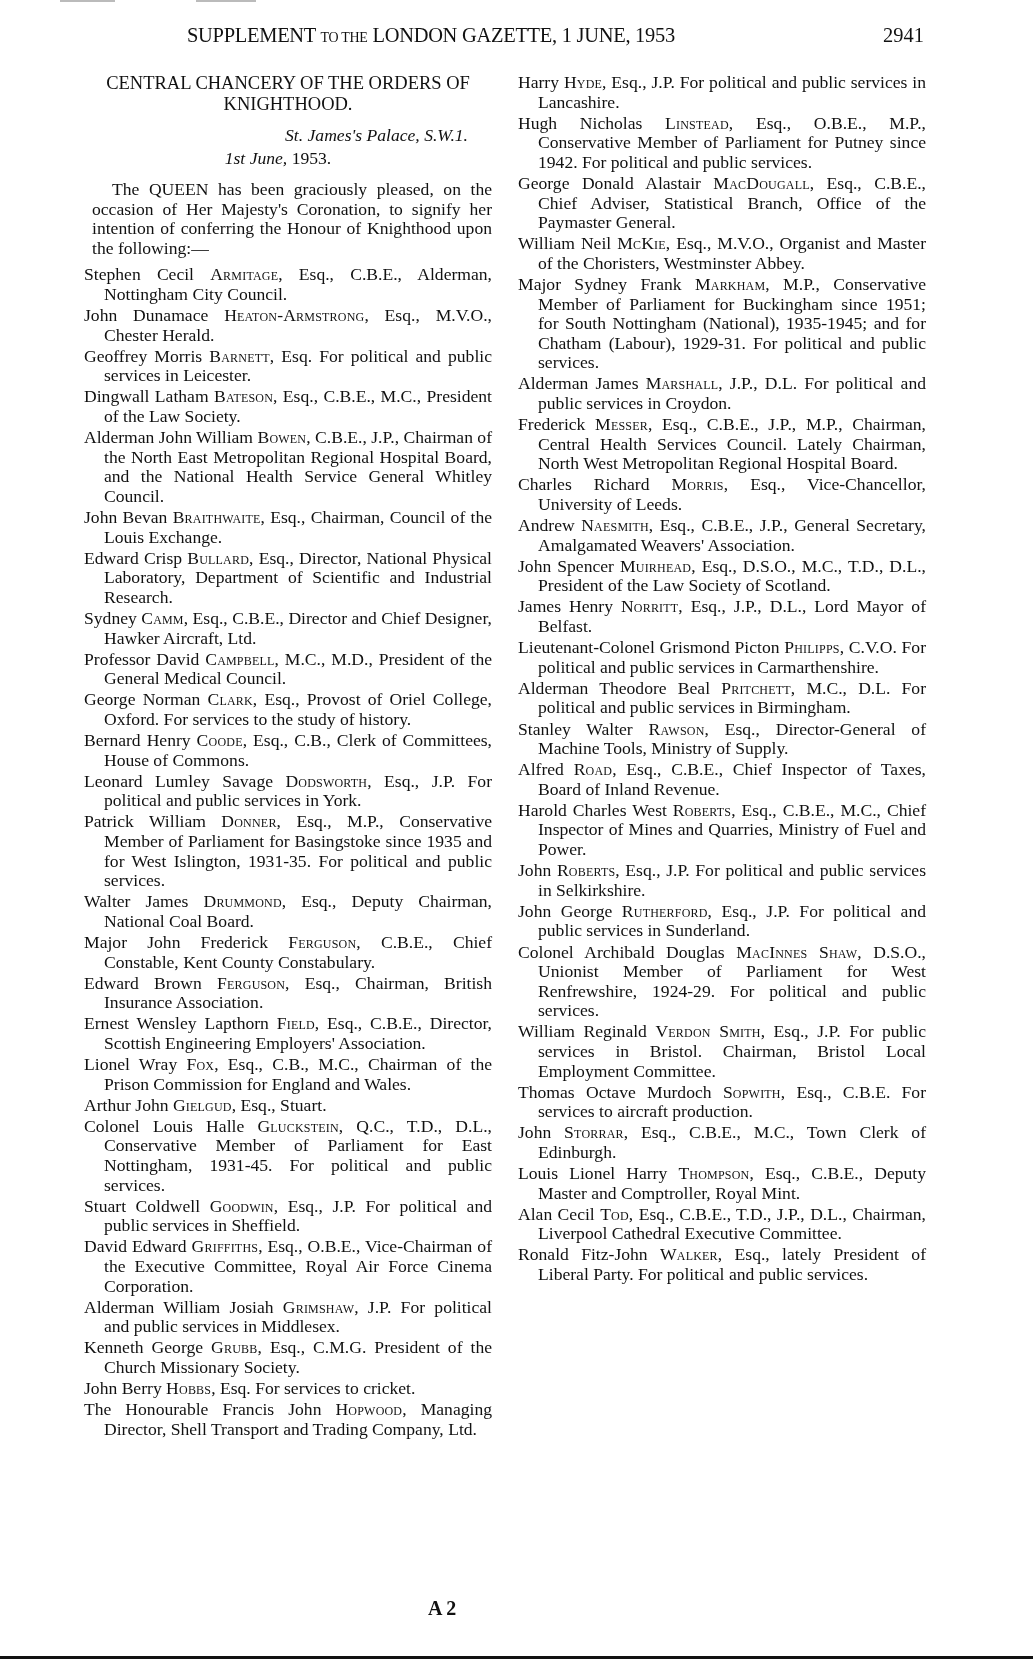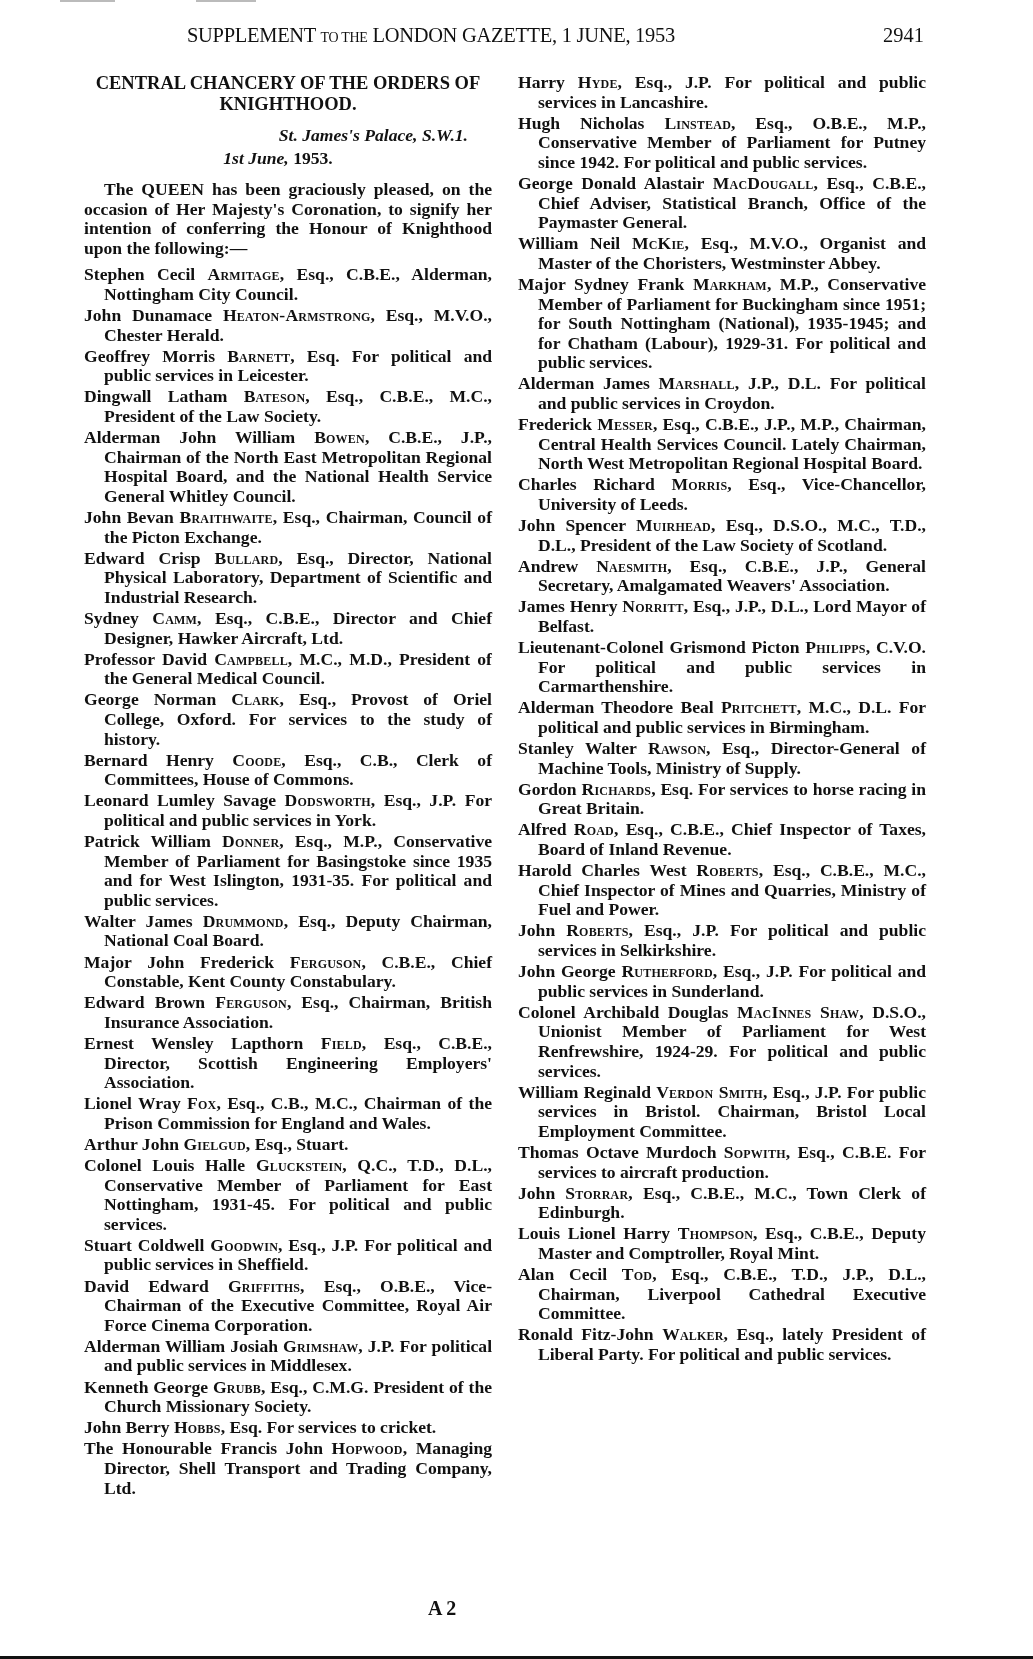--- a/index.html
+++ b/index.html
@@ -2,28 +2,28 @@
 <html><head>
 <meta charset="utf-8">
 <style>
   html, body { margin:0; padding:0; background:#ffffff; }
   body { width:1033px; height:1659px; position:relative; overflow:hidden;
          font-family:"Liberation Serif","DejaVu Serif",serif; color:#111; }
   .header { position:absolute; top:22px; left:0; width:1033px; height:30px;text-align:center; }
   .header .title { position:absolute; left:187px; top:0; font-size:22px; letter-spacing:-0.3px; transform:scaleX(0.93); transform-origin:left; white-space:nowrap; }
   .header .title .sc { font-size:15px; }
   .header .pageno { position:absolute; left:883px; top:0; font-size:22px; transform:scaleX(0.93); transform-origin:left; }
-  .col { position:absolute; top:73px; width:408px; font-size:17.6px; line-height:19.6px;font-weight:bold; }
+  .col { position:absolute; top:73px; width:408px; font-size:17.6px; line-height:19.6px; }
   .col.left { left:84px; }
   .col.right { left:518px; width:408px; }
   .sec-title { text-align:center; font-size:18.5px; line-height:21px; margin:0 0 9px 0; }
   .place { text-align:right; font-style:italic; margin-right:24px; line-height:23px; }
   .date { text-align:center; margin-right:20px; line-height:23px; margin-bottom:10px; }
   .date .it { font-style:italic; }
-  .intro { text-align:justify; text-indent:20px; margin:0 0 7px 0; }
+  .intro { text-align:justify; text-indent:20px; margin:0 0 7px 8px; }
   .entry { text-align:justify; padding-left:20px; text-indent:-20px; margin:0 0 1.5px 0; }
   .sc-name { font-variant:small-caps; letter-spacing:0.2px; }
   .footer-mark { position:absolute; left:428px; top:1597px; font-size:20px; font-weight:bold; }
   .bottom-rule { position:absolute; left:0; top:1656px; width:1033px; height:3px; background:#111; }
   .scan-mark { position:absolute; top:0; height:2px; background:#bbb; }
 </style>
 </head>
 <body>
 
 <div class="scan-mark" style="left:60px;width:55px;"></div>
@@ -45,21 +45,21 @@
     <span class="it">1st June,</span>
     <span>1953.</span>
   </div>
   <p class="intro">The QUEEN has been graciously pleased, on the occasion of Her Majesty's Coronation, to signify her intention of conferring the Honour of Knighthood upon the following:—</p>
   <div id="left-list">
       <p class="entry"><span>Stephen Cecil</span> <span class="sc-name">Armitage</span><span>, Esq., C.B.E., Alderman, Nottingham City Council.</span></p>
       <p class="entry"><span>John Dunamace</span> <span class="sc-name">Heaton-Armstrong</span><span>, Esq., M.V.O., Chester Herald.</span></p>
       <p class="entry"><span>Geoffrey Morris</span> <span class="sc-name">Barnett</span><span>, Esq.  For political and public services in Leicester.</span></p>
       <p class="entry"><span>Dingwall Latham</span> <span class="sc-name">Bateson</span><span>, Esq., C.B.E., M.C., President of the Law Society.</span></p>
       <p class="entry"><span>Alderman John William</span> <span class="sc-name">Bowen</span><span>, C.B.E., J.P., Chairman of the North East Metropolitan Regional Hospital Board, and the National Health Service General Whitley Council.</span></p>
-      <p class="entry"><span>John Bevan</span> <span class="sc-name">Braithwaite</span><span>, Esq., Chairman, Council of the Picton Exchange.</span></p>
+      <p class="entry"><span>John Bevan</span> <span class="sc-name">Braithwaite</span><span>, Esq., Chairman, Council of the Louis Exchange.</span></p>
       <p class="entry"><span>Edward Crisp</span> <span class="sc-name">Bullard</span><span>, Esq., Director, National Physical Laboratory, Department of Scientific and Industrial Research.</span></p>
       <p class="entry"><span>Sydney</span> <span class="sc-name">Camm</span><span>, Esq., C.B.E., Director and Chief Designer, Hawker Aircraft, Ltd.</span></p>
       <p class="entry"><span>Professor David</span> <span class="sc-name">Campbell</span><span>, M.C., M.D., President of the General Medical Council.</span></p>
       <p class="entry"><span>George Norman</span> <span class="sc-name">Clark</span><span>, Esq., Provost of Oriel College, Oxford.  For services to the study of history.</span></p>
       <p class="entry"><span>Bernard Henry</span> <span class="sc-name">Coode</span><span>, Esq., C.B., Clerk of Committees, House of Commons.</span></p>
       <p class="entry"><span>Leonard Lumley Savage</span> <span class="sc-name">Dodsworth</span><span>, Esq., J.P.  For political and public services in York.</span></p>
       <p class="entry"><span>Patrick William</span> <span class="sc-name">Donner</span><span>, Esq., M.P., Conservative Member of Parliament for Basingstoke since 1935 and for West Islington, 1931-35.  For political and public services.</span></p>
       <p class="entry"><span>Walter James</span> <span class="sc-name">Drummond</span><span>, Esq., Deputy Chairman, National Coal Board.</span></p>
       <p class="entry"><span>Major John Frederick</span> <span class="sc-name">Ferguson</span><span>, C.B.E., Chief Constable, Kent County Constabulary.</span></p>
       <p class="entry"><span>Edward Brown</span> <span class="sc-name">Ferguson</span><span>, Esq., Chairman, British Insurance Association.</span></p>
@@ -79,27 +79,26 @@
 <div class="col right">
   <div id="right-list">
       <p class="entry"><span>Harry</span> <span class="sc-name">Hyde</span><span>, Esq., J.P.  For political and public services in Lancashire.</span></p>
       <p class="entry"><span>Hugh Nicholas</span> <span class="sc-name">Linstead</span><span>, Esq., O.B.E., M.P., Conservative Member of Parliament for Putney since 1942.  For political and public services.</span></p>
       <p class="entry"><span>George Donald Alastair</span> <span class="sc-name">MacDougall</span><span>, Esq., C.B.E., Chief Adviser, Statistical Branch, Office of the Paymaster General.</span></p>
       <p class="entry"><span>William Neil</span> <span class="sc-name">McKie</span><span>, Esq., M.V.O., Organist and Master of the Choristers, Westminster Abbey.</span></p>
       <p class="entry"><span>Major Sydney Frank</span> <span class="sc-name">Markham</span><span>, M.P., Conservative Member of Parliament for Buckingham since 1951; for South Nottingham (National), 1935-1945; and for Chatham (Labour), 1929-31.  For political and public services.</span></p>
       <p class="entry"><span>Alderman James</span> <span class="sc-name">Marshall</span><span>, J.P., D.L.  For political and public services in Croydon.</span></p>
       <p class="entry"><span>Frederick</span> <span class="sc-name">Messer</span><span>, Esq., C.B.E., J.P., M.P., Chairman, Central Health Services Council. Lately Chairman, North West Metropolitan Regional Hospital Board.</span></p>
       <p class="entry"><span>Charles Richard</span> <span class="sc-name">Morris</span><span>, Esq., Vice-Chancellor, University of Leeds.</span></p>
+      <p class="entry"><span>Andrew</span> <span class="sc-name">Naesmith</span><span>, Esq., C.B.E., J.P., General Secretary, Amalgamated Weavers' Association.</span></p>
       <p class="entry"><span>John Spencer</span> <span class="sc-name">Muirhead</span><span>, Esq., D.S.O., M.C., T.D., D.L., President of the Law Society of Scotland.</span></p>
-      <p class="entry"><span>Andrew</span> <span class="sc-name">Naesmith</span><span>, Esq., C.B.E., J.P., General Secretary, Amalgamated Weavers' Association.</span></p>
       <p class="entry"><span>James Henry</span> <span class="sc-name">Norritt</span><span>, Esq., J.P., D.L., Lord Mayor of Belfast.</span></p>
       <p class="entry"><span>Lieutenant-Colonel Grismond Picton</span> <span class="sc-name">Philipps</span><span>, C.V.O.  For political and public services in Carmarthenshire.</span></p>
       <p class="entry"><span>Alderman Theodore Beal</span> <span class="sc-name">Pritchett</span><span>, M.C., D.L.  For political and public services in Birmingham.</span></p>
       <p class="entry"><span>Stanley Walter</span> <span class="sc-name">Rawson</span><span>, Esq., Director-General of Machine Tools, Ministry of Supply.</span></p>
-      <p class="entry"><span>Gordon</span> <span class="sc-name">Richards</span><span>, Esq.  For services to horse racing in Great Britain.</span></p>
       <p class="entry"><span>Alfred</span> <span class="sc-name">Road</span><span>, Esq., C.B.E., Chief Inspector of Taxes, Board of Inland Revenue.</span></p>
       <p class="entry"><span>Harold Charles West</span> <span class="sc-name">Roberts</span><span>, Esq., C.B.E., M.C., Chief Inspector of Mines and Quarries, Ministry of Fuel and Power.</span></p>
       <p class="entry"><span>John</span> <span class="sc-name">Roberts</span><span>, Esq., J.P.  For political and public services in Selkirkshire.</span></p>
       <p class="entry"><span>John George</span> <span class="sc-name">Rutherford</span><span>, Esq., J.P.  For political and public services in Sunderland.</span></p>
       <p class="entry"><span>Colonel Archibald Douglas</span> <span class="sc-name">MacInnes Shaw</span><span>, D.S.O., Unionist Member of Parliament for West Renfrewshire, 1924-29.  For political and public services.</span></p>
       <p class="entry"><span>William Reginald</span> <span class="sc-name">Verdon Smith</span><span>, Esq., J.P. For public services in Bristol.  Chairman, Bristol Local Employment Committee.</span></p>
       <p class="entry"><span>Thomas Octave Murdoch</span> <span class="sc-name">Sopwith</span><span>, Esq., C.B.E.  For services to aircraft production.</span></p>
       <p class="entry"><span>John</span> <span class="sc-name">Storrar</span><span>, Esq., C.B.E., M.C., Town Clerk of Edinburgh.</span></p>
       <p class="entry"><span>Louis Lionel Harry</span> <span class="sc-name">Thompson</span><span>, Esq., C.B.E., Deputy Master and Comptroller, Royal Mint.</span></p>
       <p class="entry"><span>Alan Cecil</span> <span class="sc-name">Tod</span><span>, Esq., C.B.E., T.D., J.P., D.L., Chairman, Liverpool Cathedral Executive Committee.</span></p>

